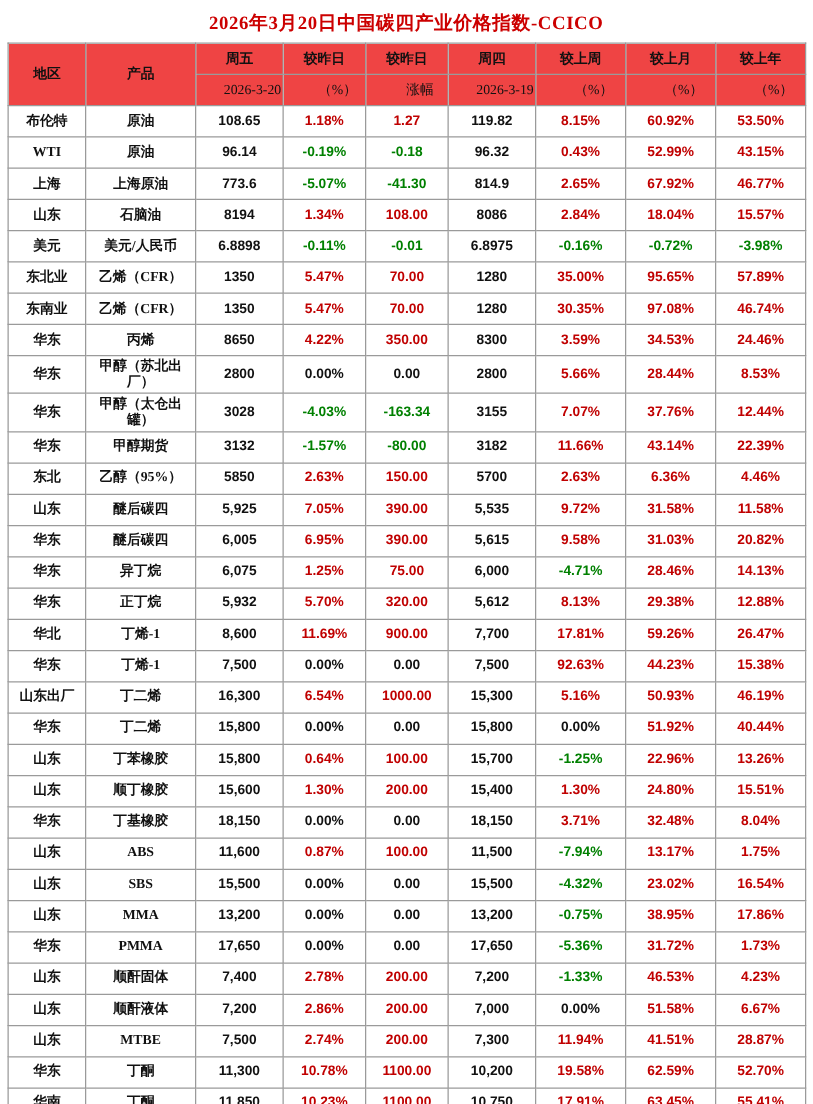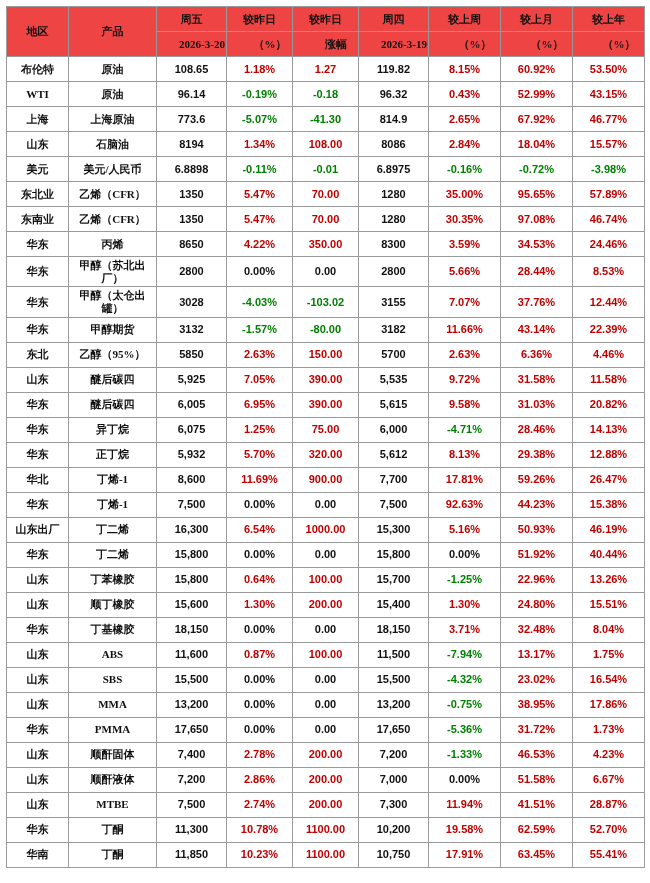--- a/index.html
+++ b/index.html
@@ -42,21 +42,21 @@
     overflow: hidden;
     word-break: break-all;
   }
   thead th {
     background: #ef4444;
     font-weight: bold;
     font-family: "Liberation Serif", "DejaVu Serif", serif;
     font-size: 11.5px;
   }
   thead tr.hdr2 th {
-    font-weight: bold;
+    font-weight: normal;
     padding-left: 22px;
   }
   .col-region { width: 62px; }
   .col-product { width: 88px; }
   .col-fri { width: 70px; }
   .col-dod { width: 66px; }
   .col-chg { width: 66px; }
   .col-thu { width: 70px; }
   .col-wow { width: 72px; }
   .col-mom { width: 72px; }
@@ -74,20 +74,21 @@
   .pos { color: #c00000; }
   .neg { color: #008000; }
   .zero { color: #111111; }
   .chg-cell { font-weight: bold; }
 </style>
 </head>
 <body>
 
 <div class="page">
 
+  <div class="title">2026年3月20日中国碳四产业价格指数-CCICO</div>
 
   <table class="grid">
     <colgroup>
       <col class="col-region">
         <col class="col-product">
         <col class="col-fri">
         <col class="col-dod">
       <col class="col-chg">
         <col class="col-thu">
         <col class="col-wow">
@@ -214,21 +215,21 @@
           <td class="num">2800</td>
           <td class="num chg-cell pos">5.66%</td>
           <td class="num chg-cell pos">28.44%</td>
           <td class="num chg-cell pos">8.53%</td>
         </tr>
         <tr>
           <td class="region">华东</td>
           <td class="product">甲醇（太仓出罐）</td>
           <td class="num">3028</td>
           <td class="num chg-cell neg">-4.03%</td>
-          <td class="num chg-cell neg">-103.02</td>
+          <td class="num chg-cell neg">-163.34</td>
           <td class="num">3155</td>
           <td class="num chg-cell pos">7.07%</td>
           <td class="num chg-cell pos">37.76%</td>
           <td class="num chg-cell pos">12.44%</td>
         </tr>
         <tr>
           <td class="region">华东</td>
           <td class="product">甲醇期货</td>
           <td class="num">3132</td>
           <td class="num chg-cell neg">-1.57%</td>

